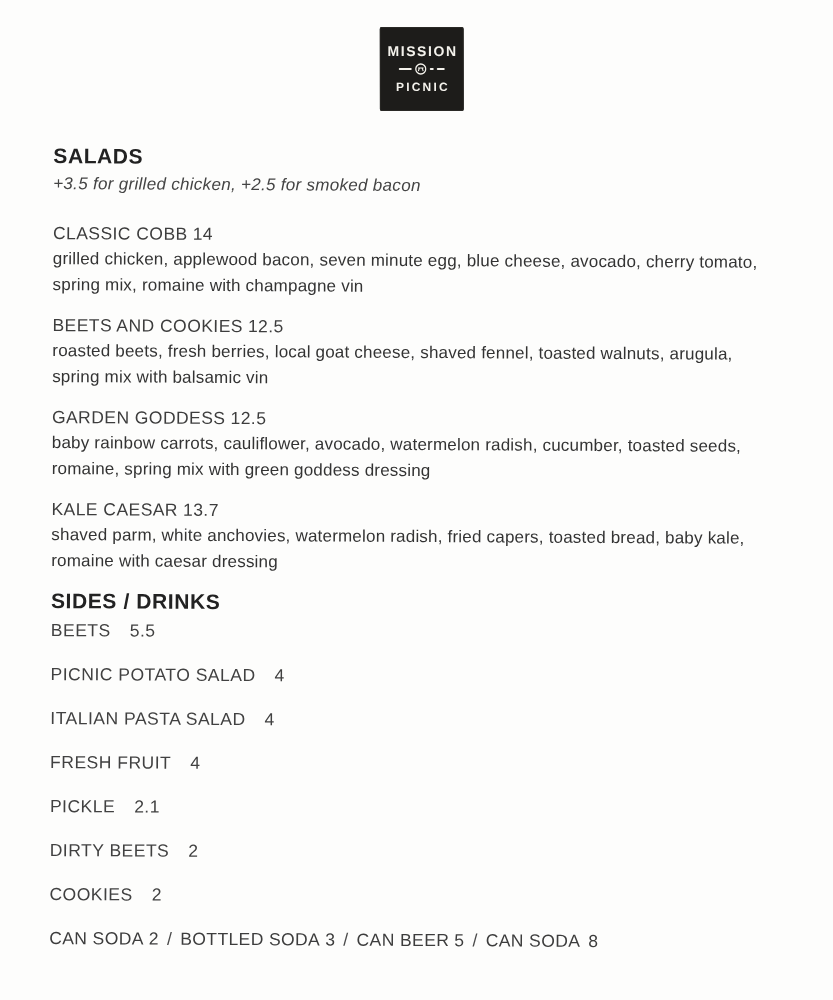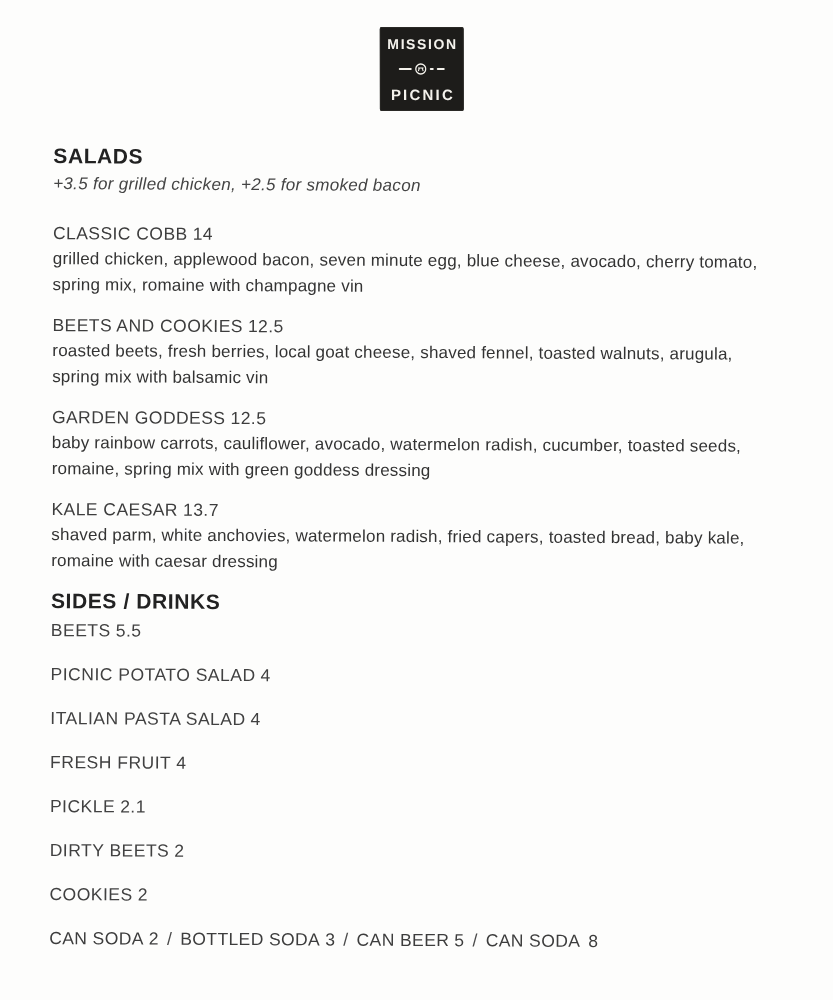--- a/index.html
+++ b/index.html
@@ -17,33 +17,33 @@
   }
   
   .logo {
     width: 84px; height: 84px;
     margin: 25px auto 0 auto;
     transform: translateX(5px) rotate(-0.4deg);
     background: #1d1c1a;
     border-radius: 2px;
     display: flex; flex-direction: column;
     align-items: center; justify-content: center;
-    gap: 11px;
+    gap: 4px;
     box-shadow: 0 0 0 1px #2a2926 inset;
   }
   .logo-word {
     color: #f4f2ec;
     font-weight: bold;
     font-size: 14px;
     letter-spacing: 1.6px;
     text-indent: 1.6px;
     line-height: 17px;
     white-space: nowrap;
   }
-  .logo-word.bottom { font-size: 15px; letter-spacing: 2.2px; text-indent: 2.2px; }
+  .logo-word.bottom { font-size: 12px; letter-spacing: 2.2px; text-indent: 2.2px; }
   .logo-mid {
     display: flex; align-items: center; gap: 3px;
     height: 11px;
   }
   .dash { background: #f4f2ec; height: 2px; border-radius: 1px; }
   .dash.long  { width: 13px; }
   .dash.short { width: 4px; }
   .dash.med   { width: 8px; }
   
   .content {
@@ -85,21 +85,21 @@
   }
   .section-sides .section-title { margin-top: 6px; margin-bottom: 5px; }
   .side-item {
     font-size: 17.5px;
     letter-spacing: 0.5px;
     color: #414141;
     line-height: 22px;
     margin-bottom: 22px;
     white-space: nowrap;
   }
-  .side-item .price { margin-left: 5px; }
+  .side-item .price { margin-left: 19px; }
   .drinks-line {
     font-size: 17.5px;
     letter-spacing: 0.4px;
     color: #3d3d3d;
     line-height: 22px;
     margin-top: 3px;
     white-space: nowrap;
   }
   .drinks-line .price { margin-left: 5px; }
   .drinks-line .sep { margin: 0 8px; color: #4a4a4a; }

